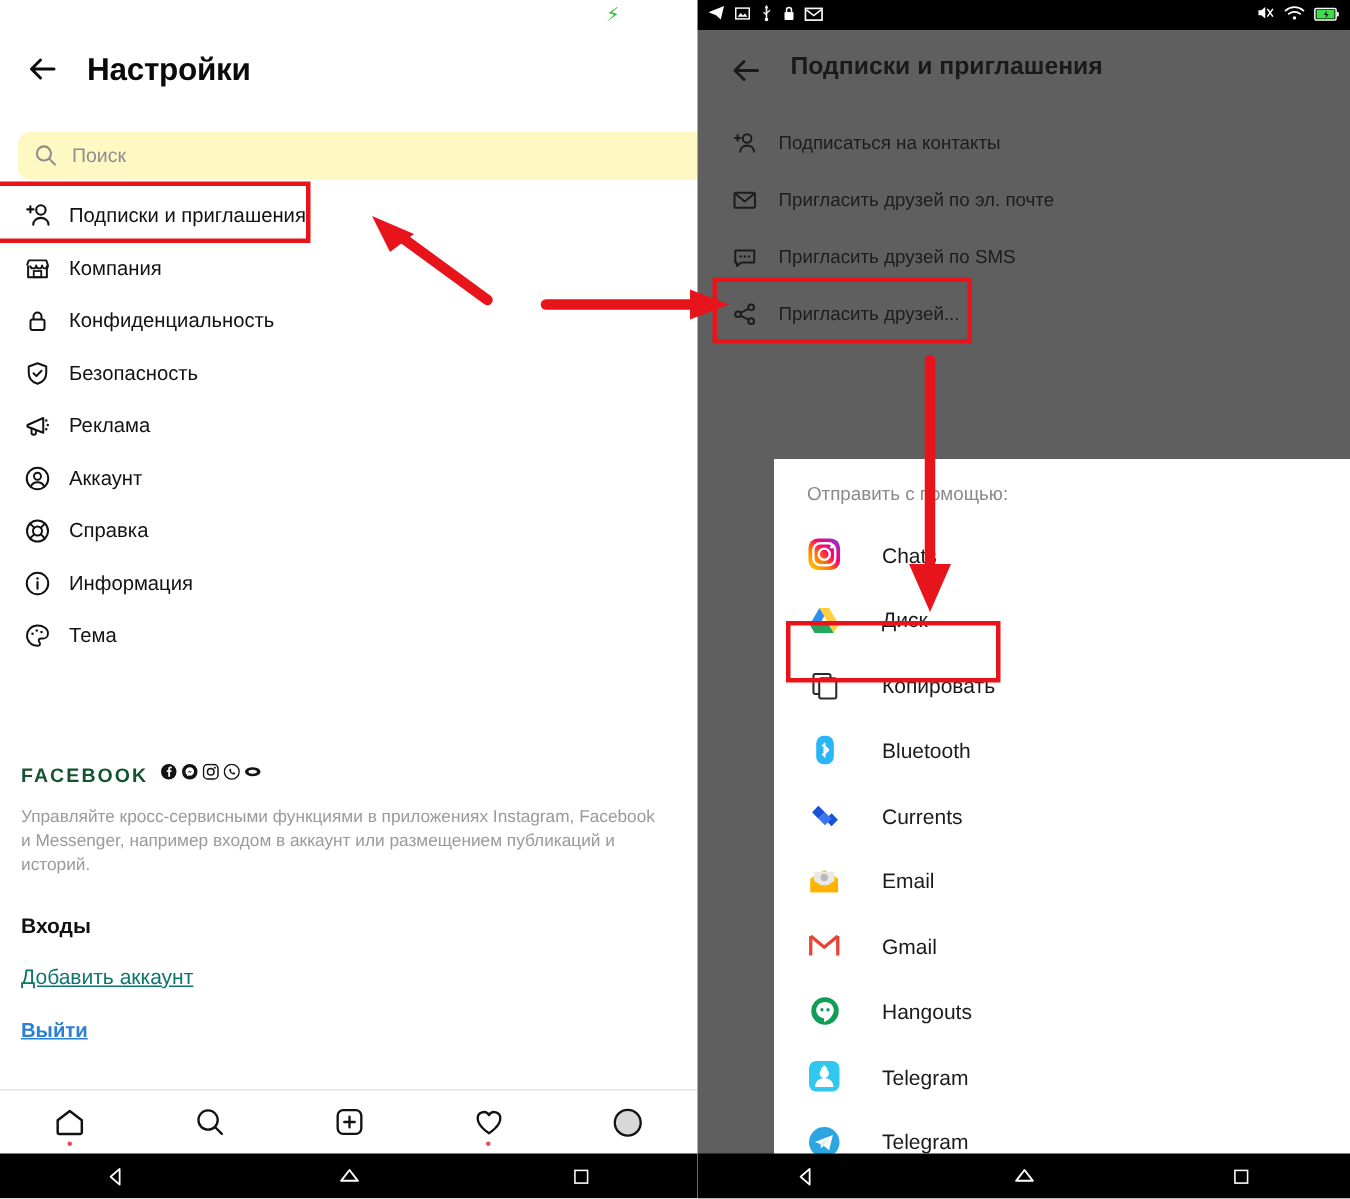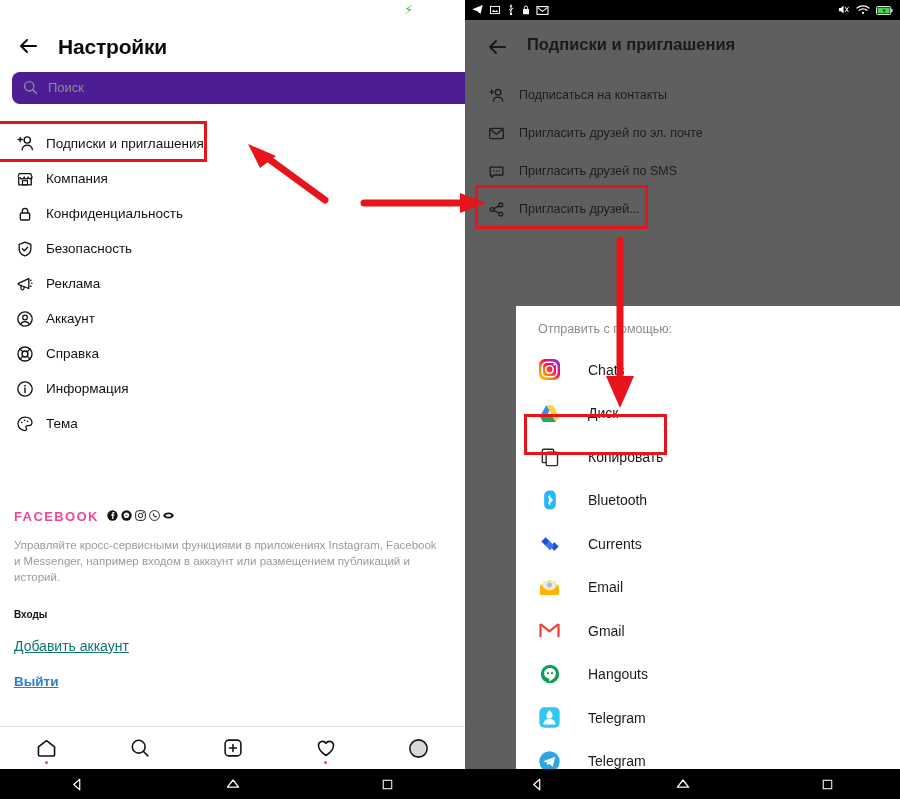--- a/index.html
+++ b/index.html
@@ -30,23 +30,23 @@
   .back-arrow-left {
     position: absolute; left: 16px; top: 13px;
     width: 26px; height: 26px;
   }
   #settings-title {
     position: absolute; left: 58px; top: 15px;
     font-size: 21px; font-weight: bold; color: #0a0a0a;
     letter-spacing: -0.2px;
   }
   #search-box {
-    position: absolute; left: 12px; top: 72px;
+    position: absolute; left: 12px; top: 88px;
     width: 521px; height: 32px;
-    background: #4c1d95; border-radius: 8px;
+    background: #fef9c3; border-radius: 8px;
   }
   #search-box .s-icon {
     position: absolute; left: 11px; top: 8px; width: 15px; height: 15px;
   }
   #search-placeholder {
     position: absolute; left: 36px; top: 8px;
     font-size: 13px; color: #8e8e8e;
   }
 
   #settings-list {
@@ -61,34 +61,34 @@
     display: flex; align-items: center; justify-content: center;
   }
   .set-row .lbl {
     margin-left: 10px; font-size: 13.5px; color: #121212;
   }
 
   
   #fb-block { position: absolute; left: 14px; top: 505px; width: 440px; }
   #fb-title-row { display: flex; align-items: center; height: 22px; }
   #fb-word {
-    font-size: 13px; font-weight: bold; color: #ec4899;
+    font-size: 13px; font-weight: bold; color: #14532d;
     letter-spacing: 1.4px;
   }
   #fb-icon-strip { display: flex; align-items: center; margin-left: 8px; gap: 3px; }
   #fb-link {
     display: block; margin-top: 9px;
     font-size: 13.5px; color: #2a7fd4; font-weight: 600;
   }
   #fb-desc {
     margin-top: 10px; font-size: 11.5px; color: #9a9a9a;
     line-height: 16px; width: 432px;
   }
   #logins-title {
-    margin-top: 24px; font-size: 10px; font-weight: bold; color: #121212;
+    margin-top: 24px; font-size: 14px; font-weight: bold; color: #121212;
   }
   #add-account {
     display: block; margin-top: 18px; font-size: 14px;
     color: #0f766e; font-weight: 400;
   }
   #logout {
     display: block; margin-top: 20px; font-size: 13.5px;
     color: #2a7fd4; font-weight: 600;
   }
 

